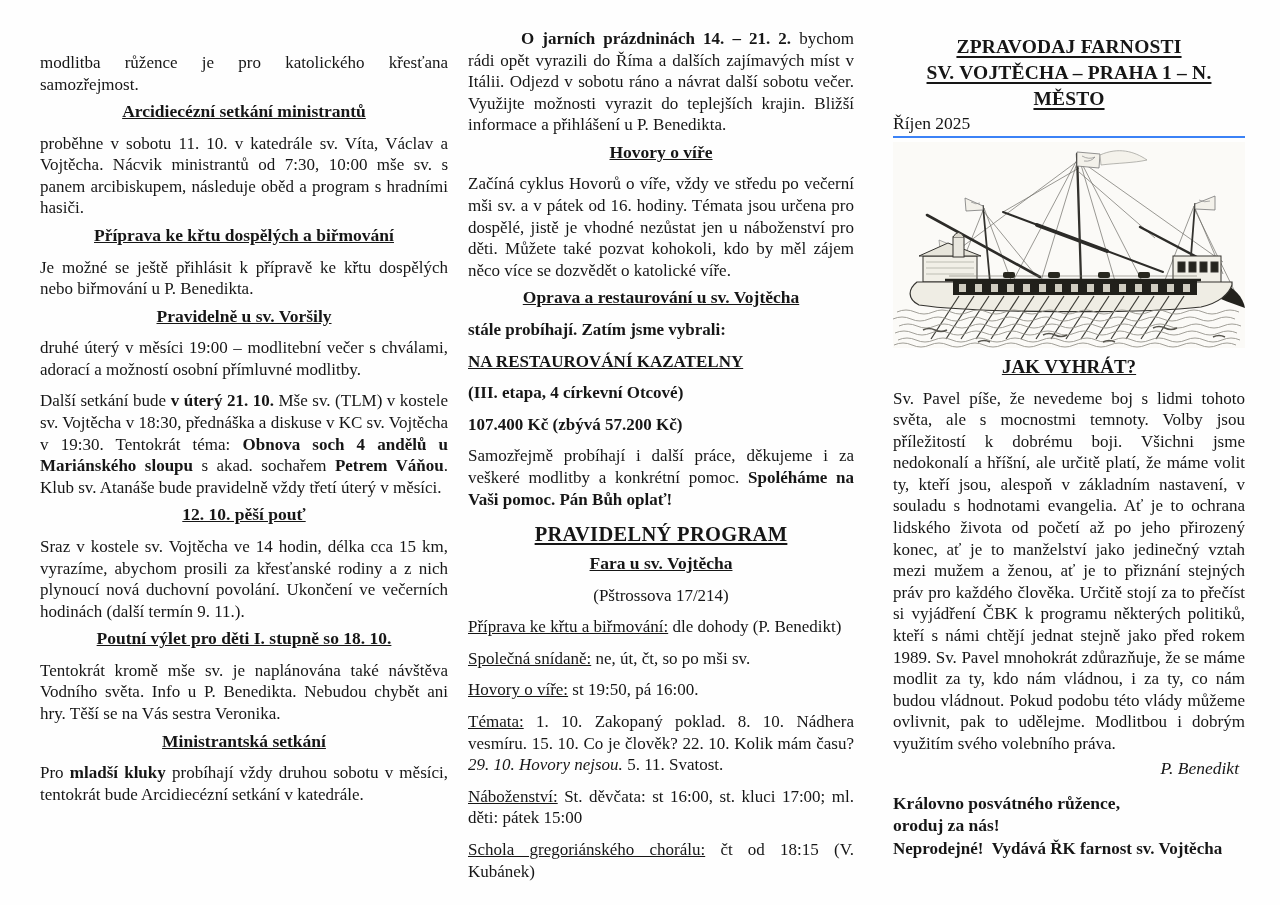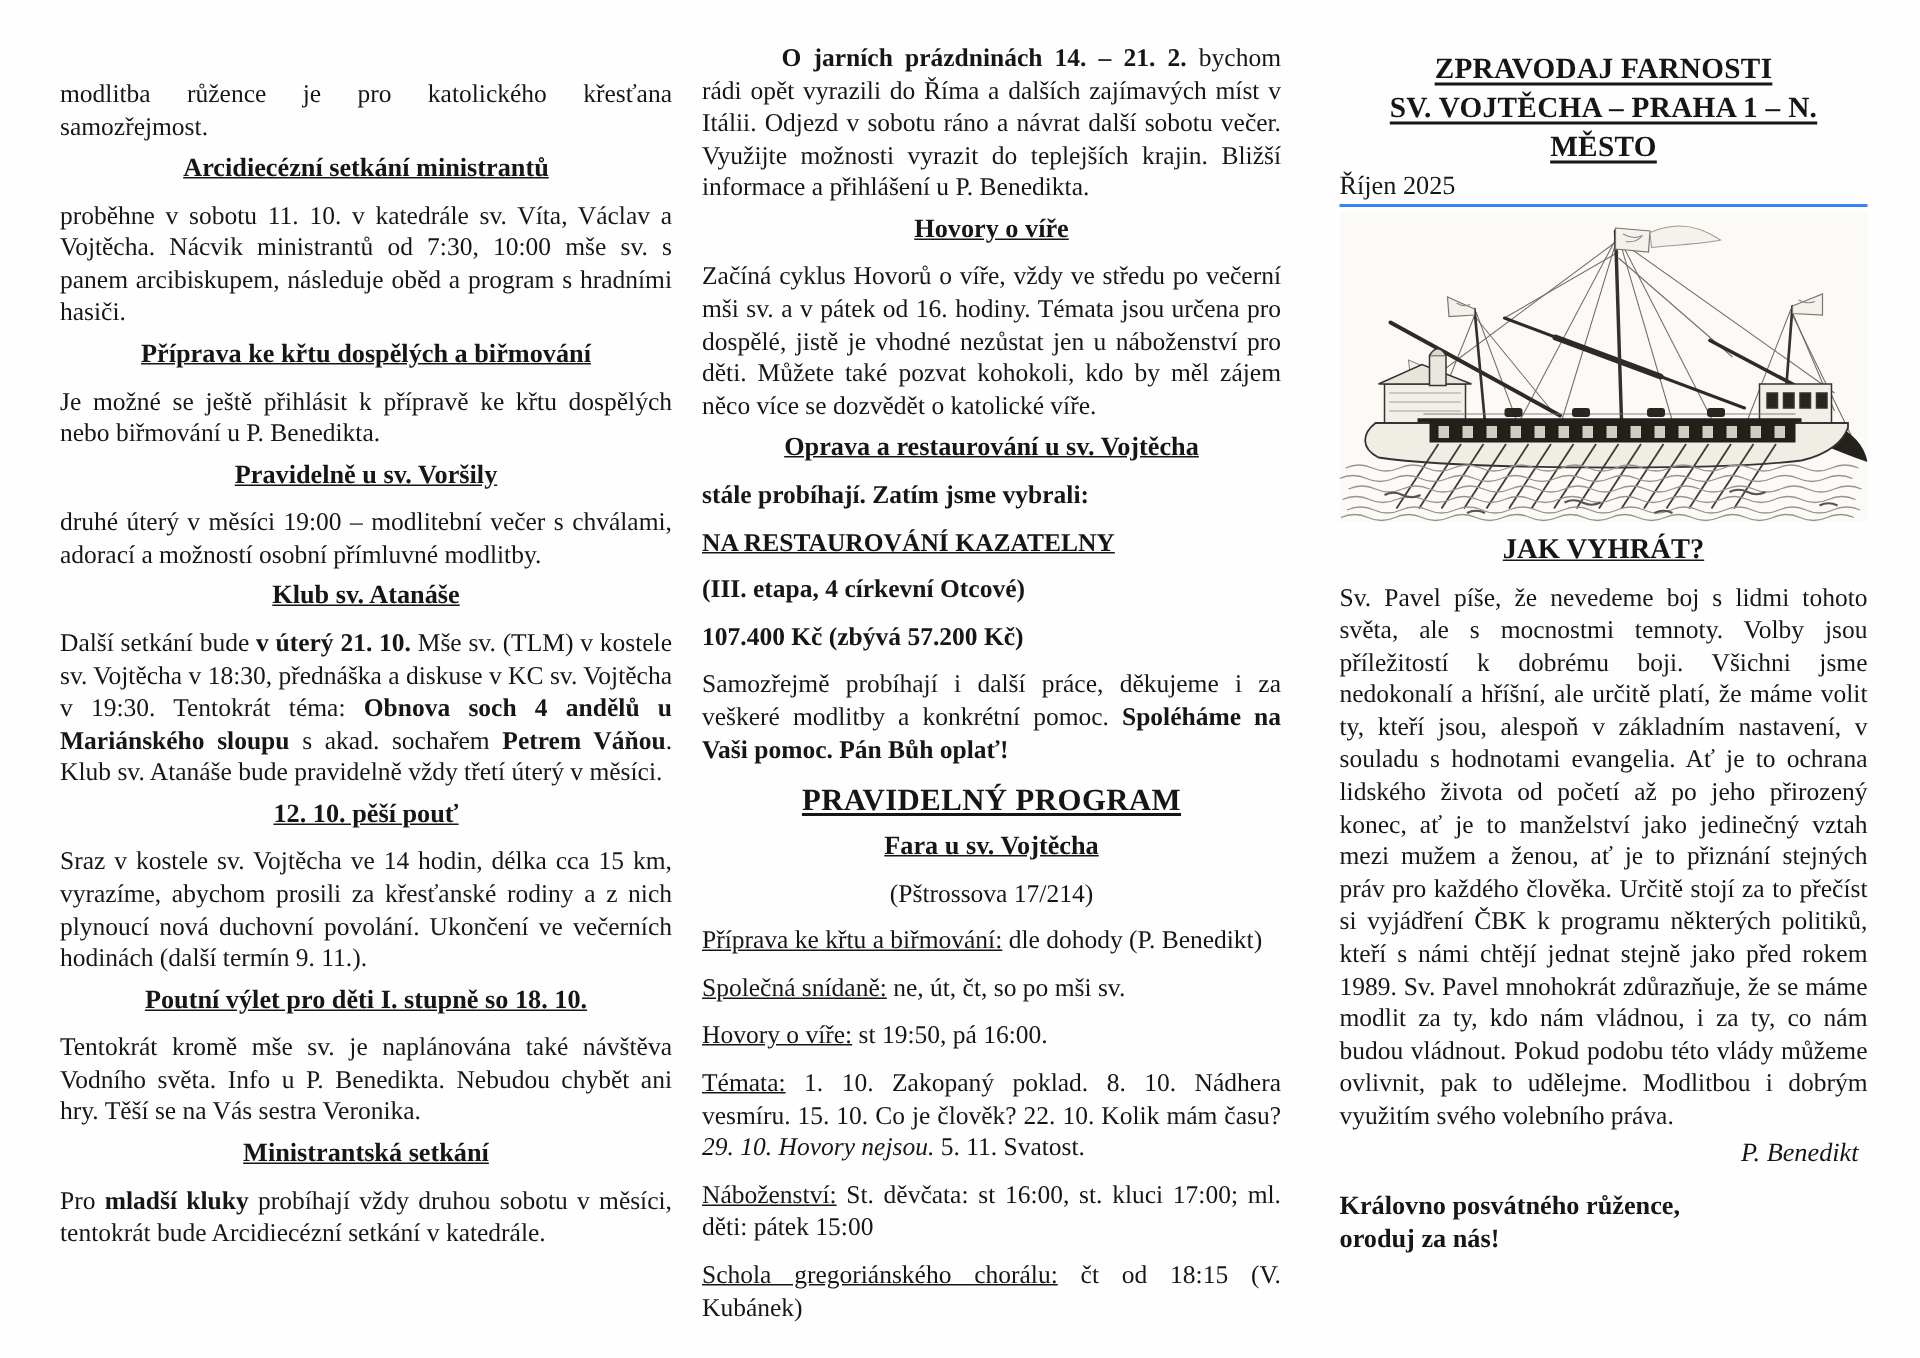--- a/index.html
+++ b/index.html
@@ -56,21 +56,20 @@
 
     <span class="sec">Arcidiecézní setkání ministrantů</span>
     <p class="body">proběhne v sobotu 11. 10. v katedrále sv. Víta, Václav a Vojtěcha. Nácvik ministrantů od 7:30, 10:00 mše sv. s panem arcibiskupem, následuje oběd a program s hradními hasiči.</p>
 
     <span class="sec">Příprava ke křtu dospělých a biřmování</span>
     <p class="body">Je možné se ještě přihlásit k přípravě ke křtu dospělých nebo biřmování u P. Benedikta.</p>
 
     <span class="sec">Pravidelně u sv. Voršily</span>
     <p class="body">druhé úterý v měsíci 19:00 – modlitební večer s chválami, adorací a možností osobní přímluvné modlitby.</p>
 
-    <span class="sec">Klub sv. Atanáše</span>
     <p class="body"><span>Další setkání bude </span><b>v úterý 21. 10.</b><span> Mše sv. (TLM) v kostele sv. Vojtěcha v 18:30, přednáška a diskuse v KC sv. Vojtěcha v 19:30. Tentokrát téma: </span><b>Obnova soch 4 andělů u Mariánského sloupu</b><span> s akad. sochařem </span><b>Petrem Váňou</b><span>. Klub sv. Atanáše bude pravidelně vždy třetí úterý v měsíci.</span></p>
 
     <span class="sec">12. 10. pěší pouť</span>
     <p class="body">Sraz v kostele sv. Vojtěcha ve 14 hodin, délka cca 15 km, vyrazíme, abychom prosili za křesťanské rodiny a z nich plynoucí nová duchovní povolání. Ukončení ve večerních hodinách (další termín 9. 11.).</p>
 
     <span class="sec">Poutní výlet pro děti I. stupně so 18. 10.</span>
     <p class="body">Tentokrát kromě mše sv. je naplánována také návštěva Vodního světa. Info u P. Benedikta. Nebudou chybět ani hry. Těší se na Vás sestra Veronika.</p>
 
     <span class="sec">Ministrantská setkání</span>
     <p class="body"><span>Pro </span><b>mladší kluky</b><span> probíhají vždy druhou sobotu v měsíci, tentokrát bude Arcidiecézní setkání v katedrále.</span></p>
@@ -234,15 +233,16 @@
             <path d="M210,200 q6,-3 12,0"></path>
             <path d="M320,195 q6,-3 12,0"></path>
         </g>
       </svg>
     </div>
 
     <span class="sec big-sec">JAK VYHRÁT?</span>
     <p class="body">Sv. Pavel píše, že nevedeme boj s lidmi tohoto světa, ale s mocnostmi temnoty. Volby jsou příležitostí k dobrému boji. Všichni jsme nedokonalí a hříšní, ale určitě platí, že máme volit ty, kteří jsou, alespoň v základním nastavení, v souladu s hodnotami evangelia. Ať je to ochrana lidského života od početí až po jeho přirozený konec, ať je to manželství jako jedinečný vztah mezi mužem a ženou, ať je to přiznání stejných práv pro každého člověka. Určitě stojí za to přečíst si vyjádření ČBK k programu některých politiků, kteří s námi chtějí jednat stejně jako před rokem 1989. Sv. Pavel mnohokrát zdůrazňuje, že se máme modlit za ty, kdo nám vládnou, i za ty, co nám budou vládnout. Pokud podobu této vlády můžeme ovlivnit, pak to udělejme. Modlitbou i dobrým využitím svého volebního práva.</p>
     <p class="sig">P. Benedikt</p>
     <p class="prayer"><span>Královno posvátného růžence,</span><br><span>oroduj za nás!</span></p>
+    <p class="body left imprint">Neprodejné! &nbsp;Vydává ŘK farnost sv. Vojtěcha</p>
   </section>
 
 </div>
 
 </body></html>

